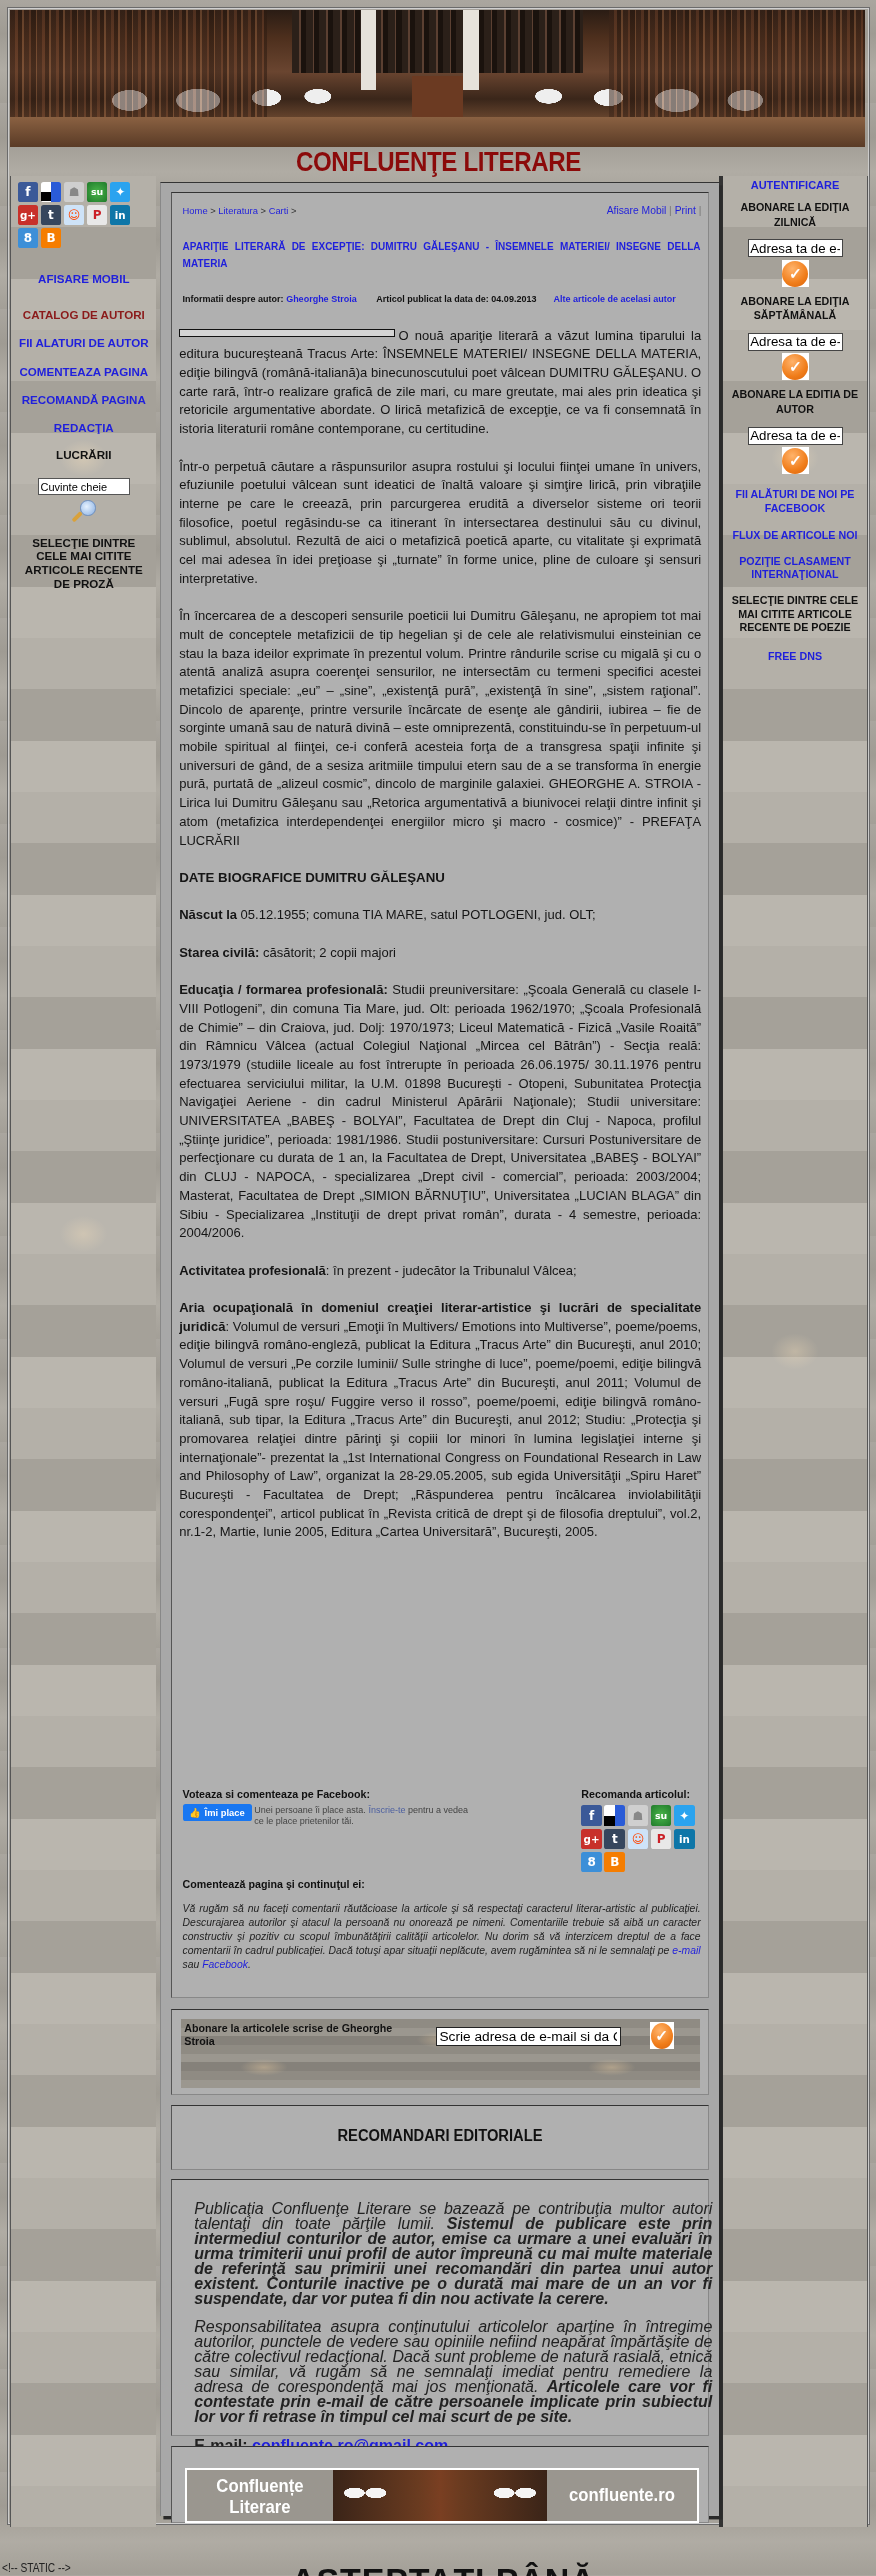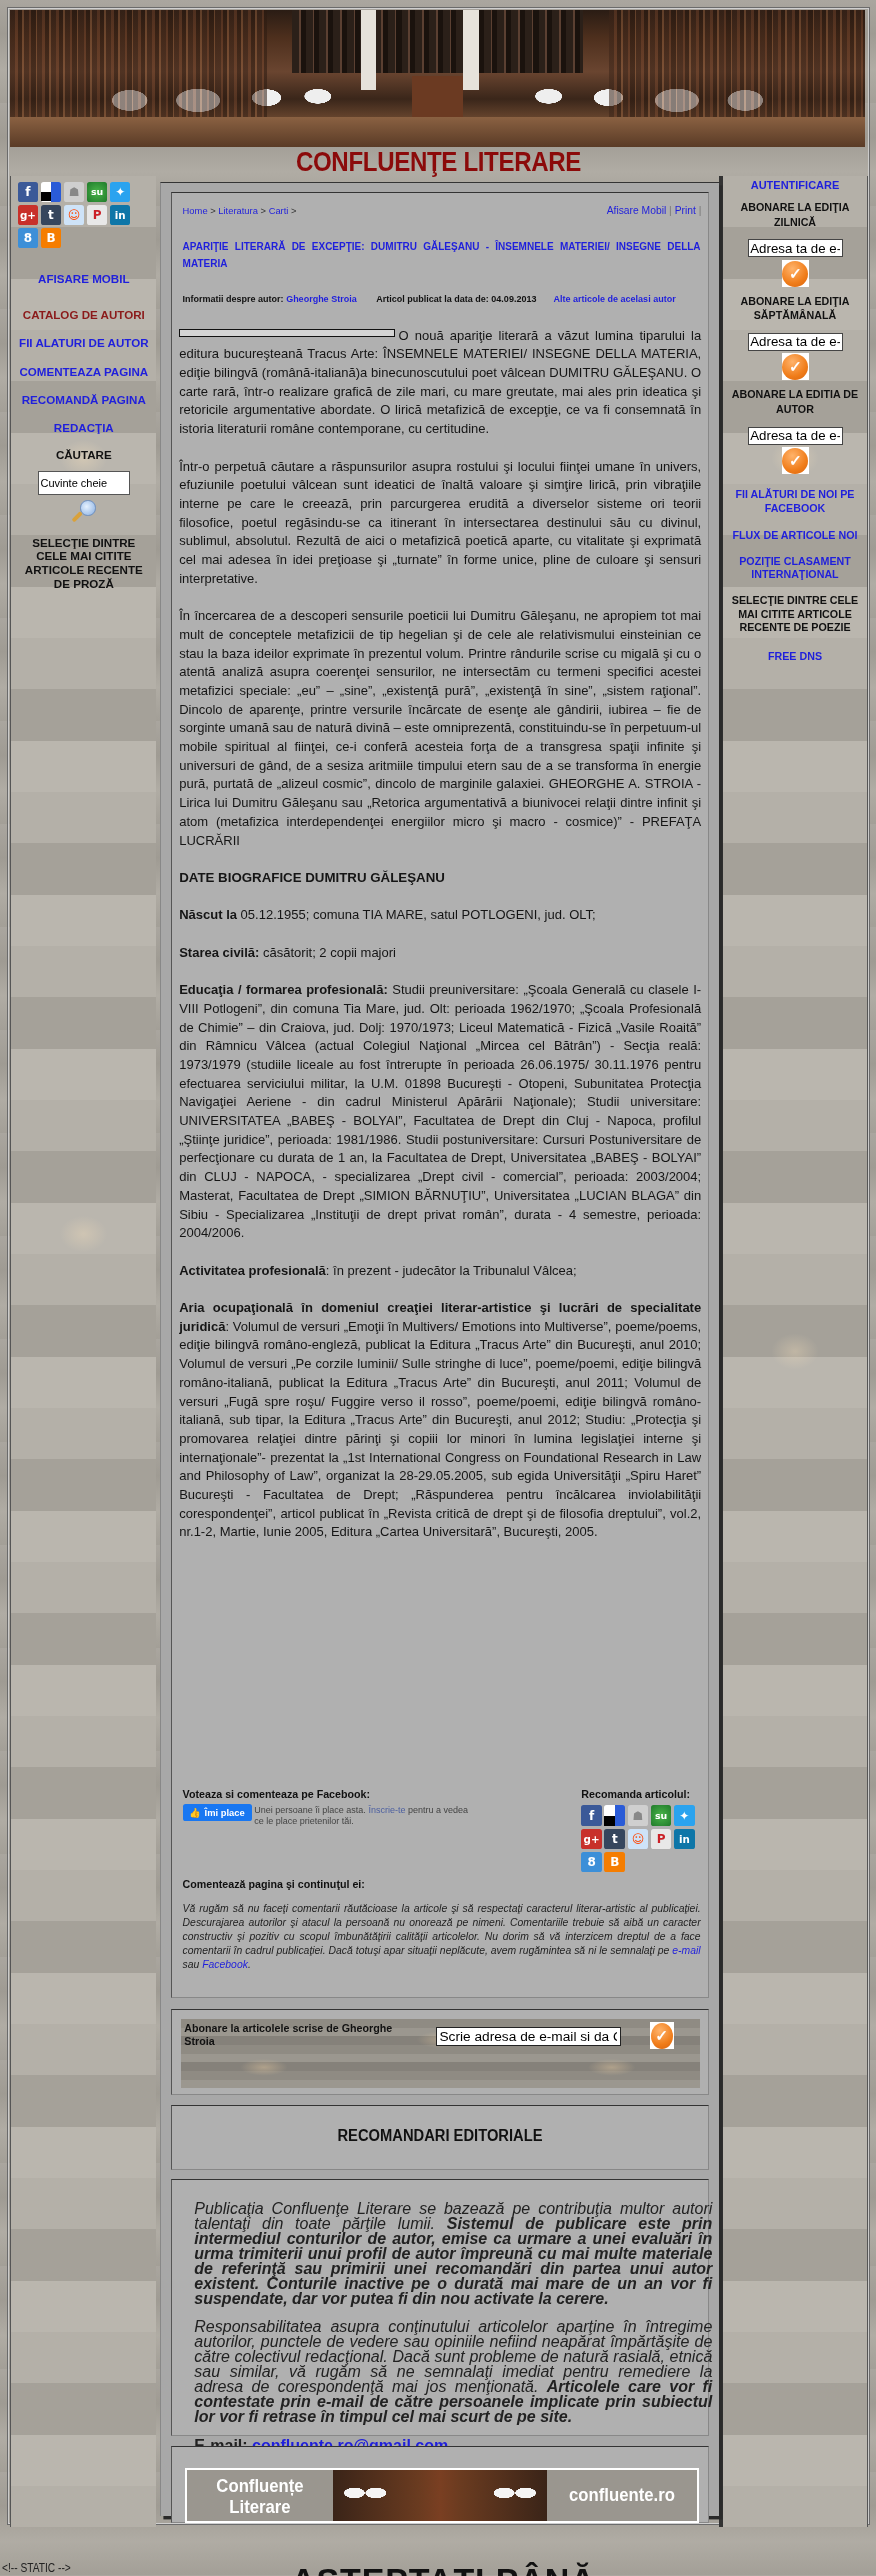--- a/index.html
+++ b/index.html
@@ -95,21 +95,21 @@
     margin-top: 15.4px;
     text-decoration: none;
     cursor: pointer;
   }
   .nav-link.red { color: #8b1a1a; margin-top: 23px; }
   .section-heading {
     font-weight: bold; font-size: 11.6px; color: #111;
     margin-top: 13.7px;
   }
   .search-input {
-    width: 92px; height: 24px; margin: 10px auto 0 auto;
+    width: 92px; height: 17px; margin: 17px auto 0 auto;
     display: block;
     border: 0.9px solid #555; background: #fff;
     font-size: 11px; padding: 0 1.7px; font-family: "Liberation Sans", sans-serif;
   }
   .magnifier { display: block; width: 27px; height: 27px; margin: 3.4px auto 0 auto; position: relative; }
   .magnifier .lens { position: absolute; right: 1.7px; top: 1.7px; width: 15.4px; height: 15.4px; border-radius: 50%; background: radial-gradient(circle at 40% 40%, #e6f2ff, #88aee0); border: 1.7px solid #6d8fbf; }
   .magnifier .handle { position: absolute; left: 2.6px; bottom: 1.7px; width: 12px; height: 4.3px; background: #d9a13a; transform: rotate(-45deg); transform-origin: left center; border-radius: 1.7px; }
   .side-caption { font-weight: bold; font-size: 11.6px; line-height: 13.7px; color: #111; margin-top: 10.3px; padding: 0 6.9px; }
 
   
@@ -272,21 +272,21 @@
   </div>
 
   <div style="height:10.3px"></div>
   <a class="nav-link" style="margin-top:12px">AFISARE MOBIL</a>
   <a class="nav-link red">CATALOG DE AUTORI</a>
   <a class="nav-link">FII ALATURI DE AUTOR</a>
   <a class="nav-link">COMENTEAZA PAGINA</a>
   <a class="nav-link">RECOMANDĂ PAGINA</a>
   <a class="nav-link">REDACŢIA</a>
 
-  <div class="section-heading">CĂUTARE</div>
+  <div class="section-heading">LUCRĂRII</div>
   <input class="search-input" type="text" value="Cuvinte cheie" style="">
   <span class="magnifier">
     <span class="lens"></span>
       <span class="handle"></span>
   </span>
   <div class="side-caption">SELECŢIE DINTRE CELE MAI CITITE ARTICOLE RECENTE DE PROZĂ</div>
 </div>
 
 <div class="right-sidebar">
   <div style="height:3.4px"></div>

